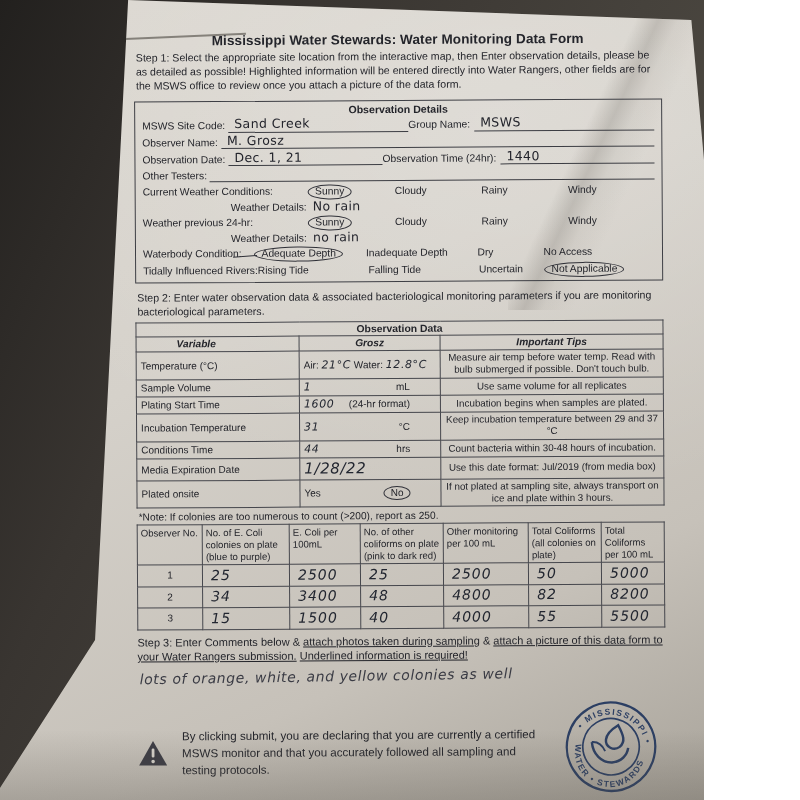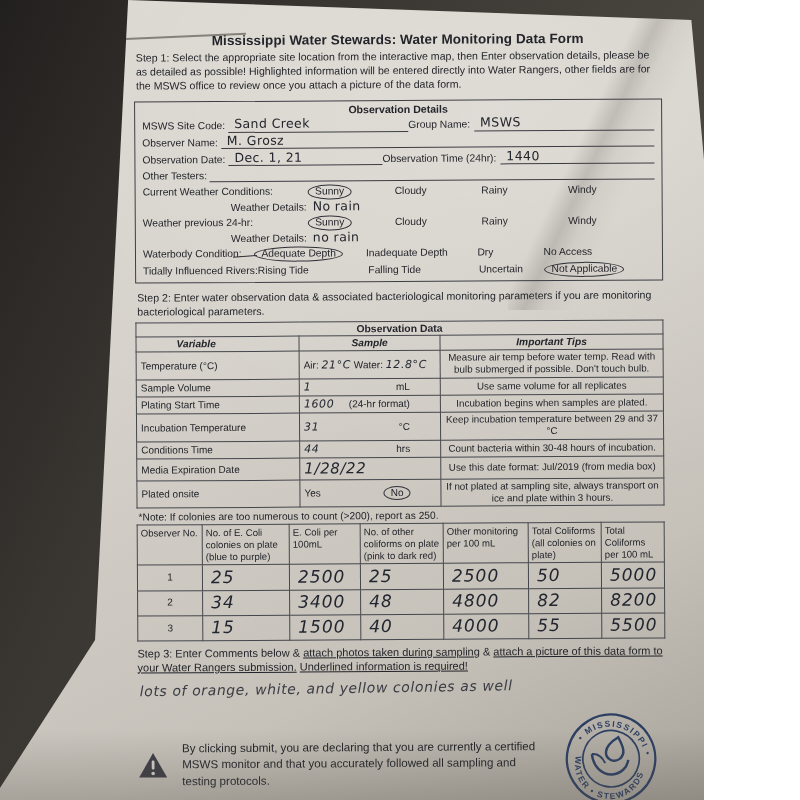--- a/index.html
+++ b/index.html
@@ -49,21 +49,21 @@
   .odt .varcol{width:118px;padding-left:40px;}
   .odt .valcol{width:132px;}
   .valflex{display:flex;align-items:center;gap:4px;}
   .valflex .unit{margin-left:auto;margin-right:26px;}
   .hwv{font-family:"DejaVu Sans",sans-serif;font-style:italic;font-size:11px;letter-spacing:.6px;color:#222630;}
   .note{font-size:10.2px;margin-top:3px;margin-left:2px;}
   .rep{margin-top:2px;font-size:9.6px;}
   .rep th,.rep td{border:1.2px solid #46474d;padding:1.5px 3px;vertical-align:top;text-align:left;line-height:1.25;}
   .rep th{font-weight:400;}
   .rep td.num{text-align:center;font-size:10px;vertical-align:middle;}
-  .rep td.hwcell{font-family:"DejaVu Sans",sans-serif;font-style:italic;font-size:17px;
+  .rep td.hwcell{font-family:"DejaVu Sans",sans-serif;font-style:italic;font-size:14px;
       letter-spacing:1px;color:#222630;padding-left:8px;vertical-align:middle;}
   .step3{font-size:11px;line-height:1.3;margin-top:5px;}
   .u{text-decoration:underline;}
   .comment{font-family:"DejaVu Sans",sans-serif;font-style:italic;font-size:14px;color:#3a3b44;
       letter-spacing:.6px;margin:5px 0 0 2px;transform:rotate(-.6deg);}
   .footer{display:flex;align-items:center;gap:14px;margin-top:26px;}
   .warn{flex:0 0 auto;}
   .decl{font-size:11.6px;line-height:1.45;width:360px;}
   .stamp{flex:0 0 auto;margin-left:8px;margin-top:-8px;}
 </style>
@@ -151,21 +151,21 @@
 
         <div class="step sec2">Step 2: Enter water observation data &amp; associated bacteriological monitoring parameters if you are monitoring bacteriological parameters.</div>
 
         <table class="odt">
           <tbody>
               <tr>
                 <td class="tblhead" colspan="3">Observation Data</td>
               </tr>
           <tr>
             <td class="colhead varcol">Variable</td>
-            <td class="colhead valcol" style="text-align:center;">Sample</td>
+            <td class="colhead valcol" style="text-align:center;">Grosz</td>
             <td class="colhead" style="text-align:center;">Important Tips</td>
           </tr>
           <tr>
             <td>Temperature (°C)</td>
             <td>
               <span>Air:</span>
               <span class="hwv">21°C</span>
               <span>Water:</span>
               <span class="hwv">12.8°C</span>
             </td>

